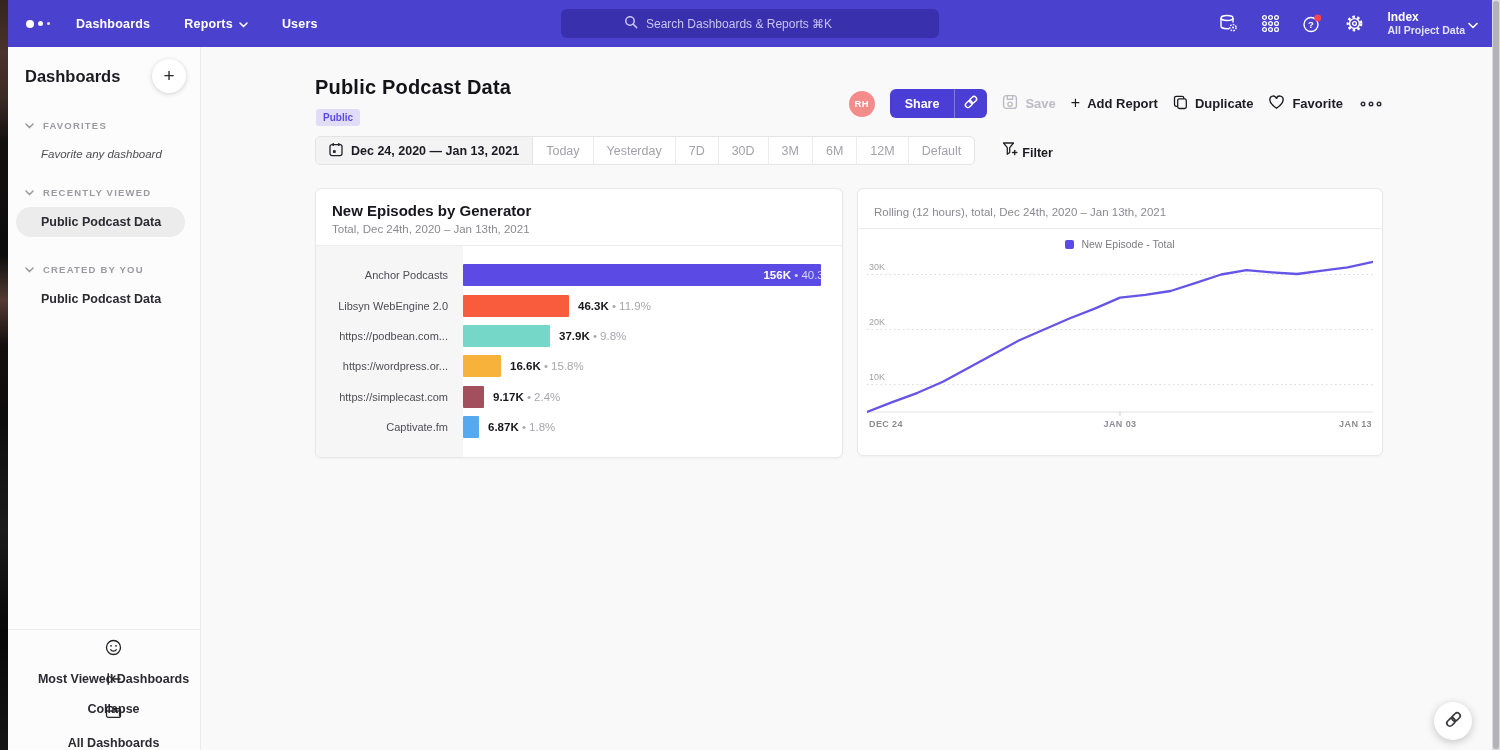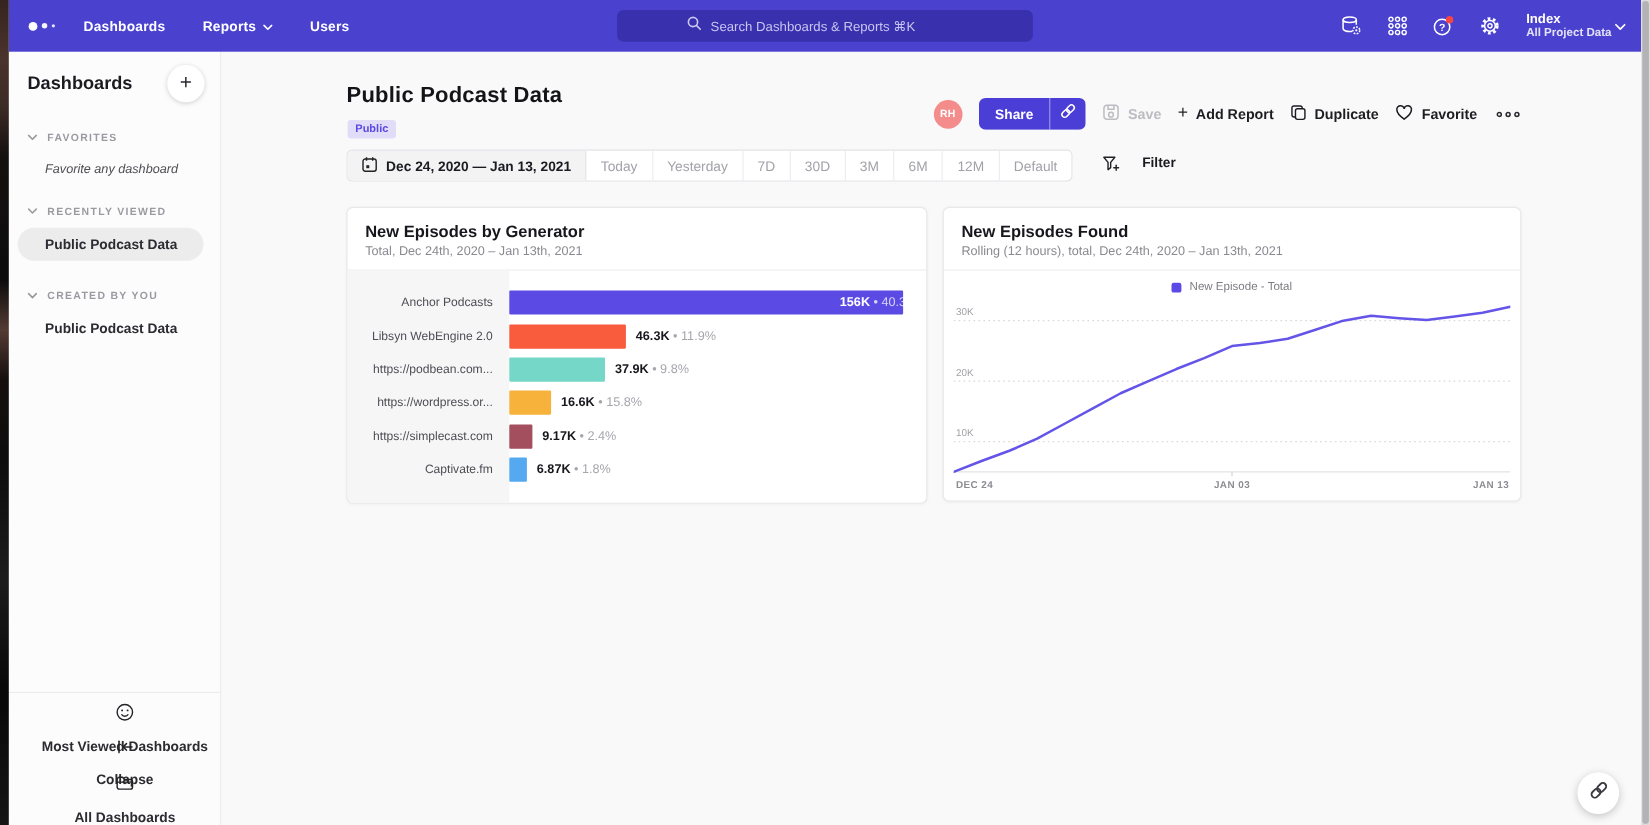--- a/index.html
+++ b/index.html
@@ -63,21 +63,21 @@
   .act-btn { display:flex; align-items:center; gap:7px; font-size:13px; font-weight:700; color:#1d1c22; cursor:pointer; }
   .act-btn.disabled { color:#bcbcc2; cursor:default; }
   .act-btn .plus { font-size:16px; font-weight:400; margin-top:-2px; }
   .more-btn { display:flex; align-items:center; cursor:pointer; padding:2px; }
 
   .toolbar { position:absolute; left:114px; top:89px; display:flex; align-items:center; }
   .date-group { display:flex; height:29px; background:#fff; border:1px solid #e4e4e7; border-radius:5px; overflow:hidden; }
   .seg { display:flex; align-items:center; padding:0 13px; font-size:12.5px; color:#a3a2a9; border-right:1px solid #ececef; cursor:pointer; }
   .seg:last-child { border-right:none; }
   .seg.date { background:#f3f3f4; color:#1c1b21; font-weight:700; gap:8px; border-right:1px solid #e4e4e7; }
-  .filter-btn { display:flex; align-items:flex-start; gap:20px; margin-left:27px; font-size:12.5px; font-weight:700; color:#1c1b21; cursor:pointer; }
+  .filter-btn { display:flex; align-items:flex-end; gap:4px; margin-left:27px; font-size:12.5px; font-weight:700; color:#1c1b21; cursor:pointer; }
 
   
   .cards { position:absolute; left:114px; top:141px; display:flex; gap:14px; }
   .card { background:#fff; border:1px solid #e8e8eb; border-radius:6px; box-shadow:0 1px 3px rgba(0,0,0,.04); }
   .card-header { padding:13px 16px 10px 16px; border-bottom:1px solid #ededf0; }
   .card-title { font-size:15px; font-weight:700; color:#17161c; }
   .card-sub { font-size:11.5px; color:#8a8990; margin-top:4px; }
 
   .card.bar-card { width:528px; height:270px; }
   .bar-body { position:relative; height:211px; }
@@ -390,21 +390,20 @@
                 <span class="bar" style="width:16px;background:#55a9f0"></span>
                 <span class="bar-val" style="left:25px"><b style="color:#17161c">6.87K</b> <span style="color:#a7a6ad">• 1.8%</span></span>
               </span>
             </div>
           </div>
       </div>
     </div>
 
     <div class="card line-card">
       <div class="card-header">
-        <div class="card-title">New Episodes Found</div>
         <div class="card-sub">Rolling (12 hours), total, Dec 24th, 2020 – Jan 13th, 2021</div>
       </div>
       <div class="line-body">
         <div class="legend">
           <span class="sw" style="background: rgb(91, 75, 228);"></span>
           <span class="lt">New Episode - Total</span>
         </div>
         <div><svg width="506" height="182">
               <line x1="0" x2="506" y1="130.5" y2="130.5" stroke="#d9d9de" stroke-width="1" stroke-dasharray="1.5 3"></line>
               <text x="2" y="125.5" font-size="9" fill="#a2a1a7" font-family="Liberation Sans,sans-serif">10K</text>

